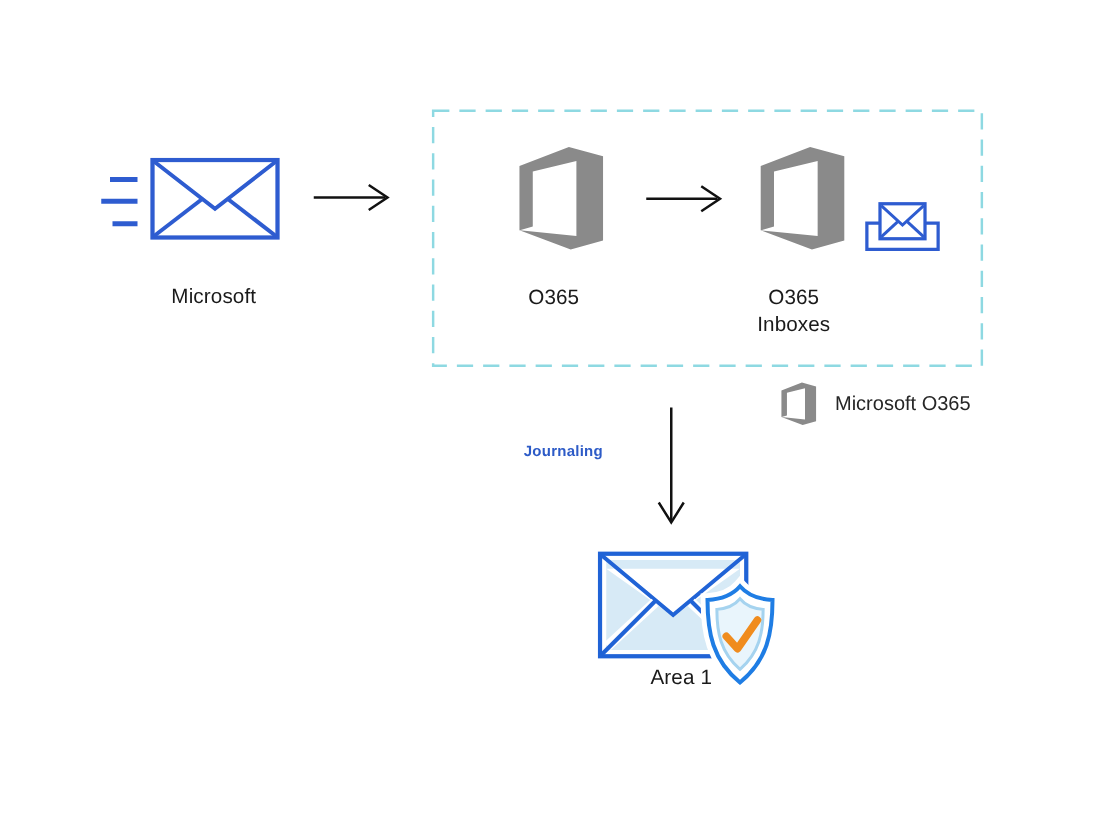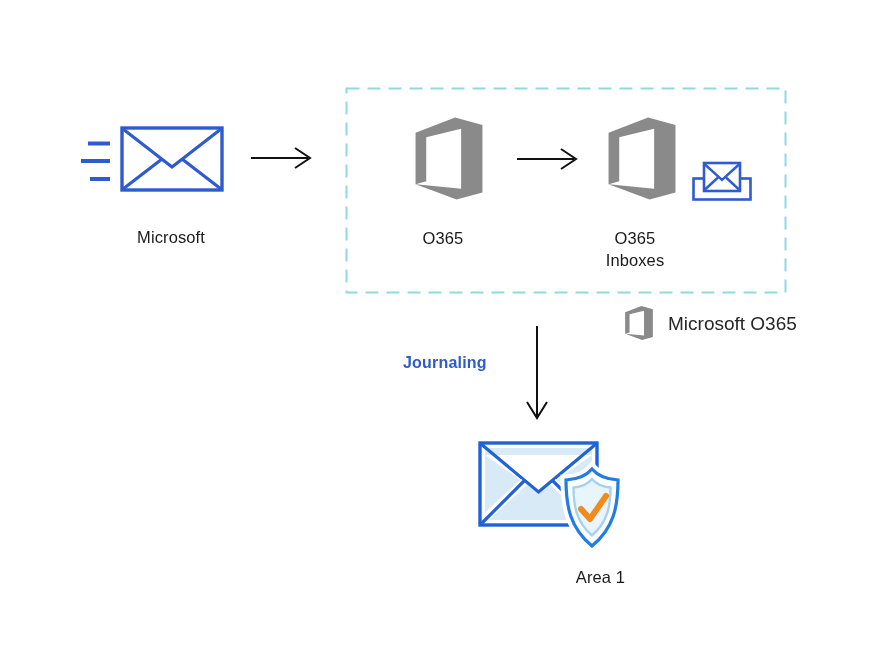--- a/index.html
+++ b/index.html
@@ -18,37 +18,37 @@
     position: absolute;
     width: 160px;
     text-align: center;
     font-size: 16.5px;
     line-height: 22px;
     color: #1a1a1a;
     letter-spacing: 0.1px;
   }
   .journaling {
     position: absolute;
-    left: 403px;
+    left: 419px;
     top: 354px;
-    font-size: 16px;
+    font-size: 12px;
     font-weight: 600;
     color: #2d5bc7;
     letter-spacing: 0.2px;
   }
   .legend {
     position: absolute;
     left: 622px;
     top: 303px;
     display: flex;
     align-items: center;
     gap: 12px;
   }
   .legend-label {
-    font-size: 19px;
+    font-size: 16px;
     color: #262626;
     padding-top: 2px;
   }
 </style>
 </head>
 <body>
 
 <div class="canvas">
 
   <svg class="abs" style="left:80px; top:139px;" width="32" height="46" viewBox="0 0 32 46">
@@ -139,17 +139,17 @@
     <path d="M118,84 L74,40" fill="none" stroke="#2063d6" stroke-width="3.2"></path>
 
     <g transform="translate(84,26)">
       <path d="M30,3 C36,10 46,13.5 56,14 C56,40 52,62 30,80 C8,62 4,40 4,14 C14,13.5 24,10 30,3 Z" fill="#ffffff" stroke="#ffffff" stroke-width="11"></path>
       <path d="M30,3 C36,10 46,13.5 56,14 C56,40 52,62 30,80 C8,62 4,40 4,14 C14,13.5 24,10 30,3 Z" fill="#ffffff" stroke="#1f7de4" stroke-width="3.2"></path>
       <path d="M30,13 C34.5,18.5 42,21 48.5,21.5 C48.5,40 45.5,56 30,69.5 C14.5,56 11.5,40 11.5,21.5 C18,21 25.5,18.5 30,13 Z" fill="#e9f5fc" stroke="#a5d3ef" stroke-width="2.4"></path>
       <path d="M19,43 L28,53 L44,30" fill="none" stroke="#f08c1e" stroke-width="6" stroke-linecap="round" stroke-linejoin="round"></path>
     </g>
   </svg>
 
-  <div class="node-label" style="left:465px; top:566px;text-align:right;">
+  <div class="node-label" style="left:465px; top:531px;">
     <div>Area 1</div>
   </div>
 
 </div>
 
 </body></html>

